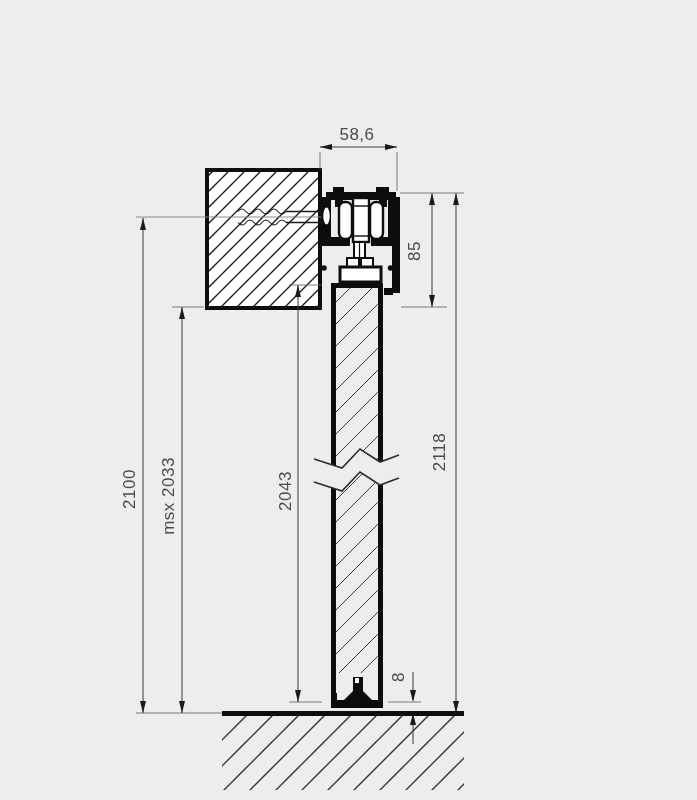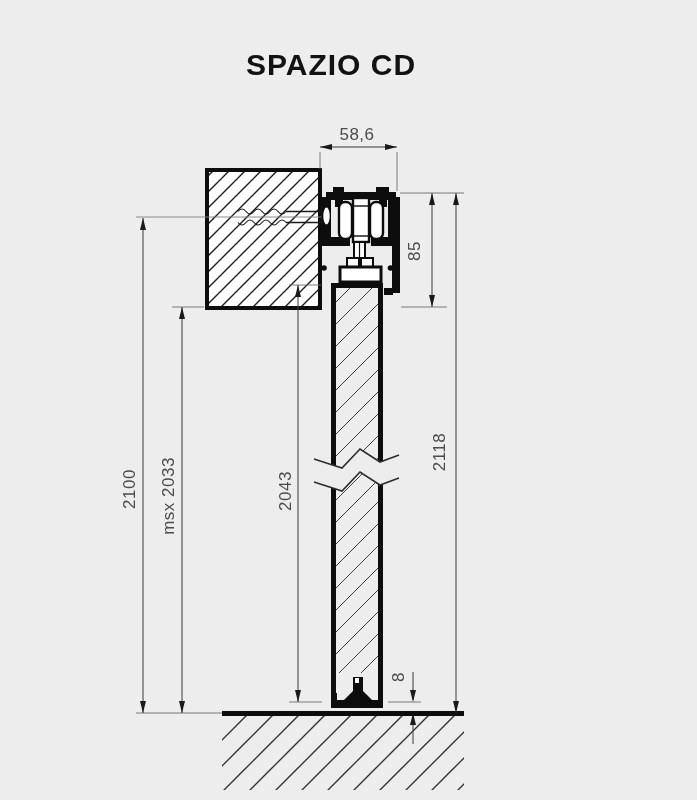--- a/index.html
+++ b/index.html
@@ -28,21 +28,20 @@
   .extline{stroke:#6e6e6e;stroke-width:0.9;fill:none;}
   .arrow{fill:#1a1a1a;stroke:none;}
   .prof{fill:#0d0d0d;stroke:none;}
   .whitepart{fill:#ffffff;stroke:#0d0d0d;}
 </style>
 </head>
 <body>
 
 <div class="page">
 
-  <h1 class="title">SPAZIO CD</h1>
 
   <svg width="697" height="800" viewBox="0 0 697 800">
 
     <defs>
       <pattern id="hatchWall" patternUnits="userSpaceOnUse" width="16" height="16">
         <path d="M-4,4 L4,-4 M0,16 L16,0 M12,20 L20,12" stroke="#1d1d1d" stroke-width="1.4" fill="none"></path>
       </pattern>
       <pattern id="hatchDoor" patternUnits="userSpaceOnUse" width="22" height="22">
         <path d="M-5,5 L5,-5 M0,22 L22,0 M17,27 L27,17" stroke="#3f3f3f" stroke-width="1" fill="none"></path>
       </pattern>

